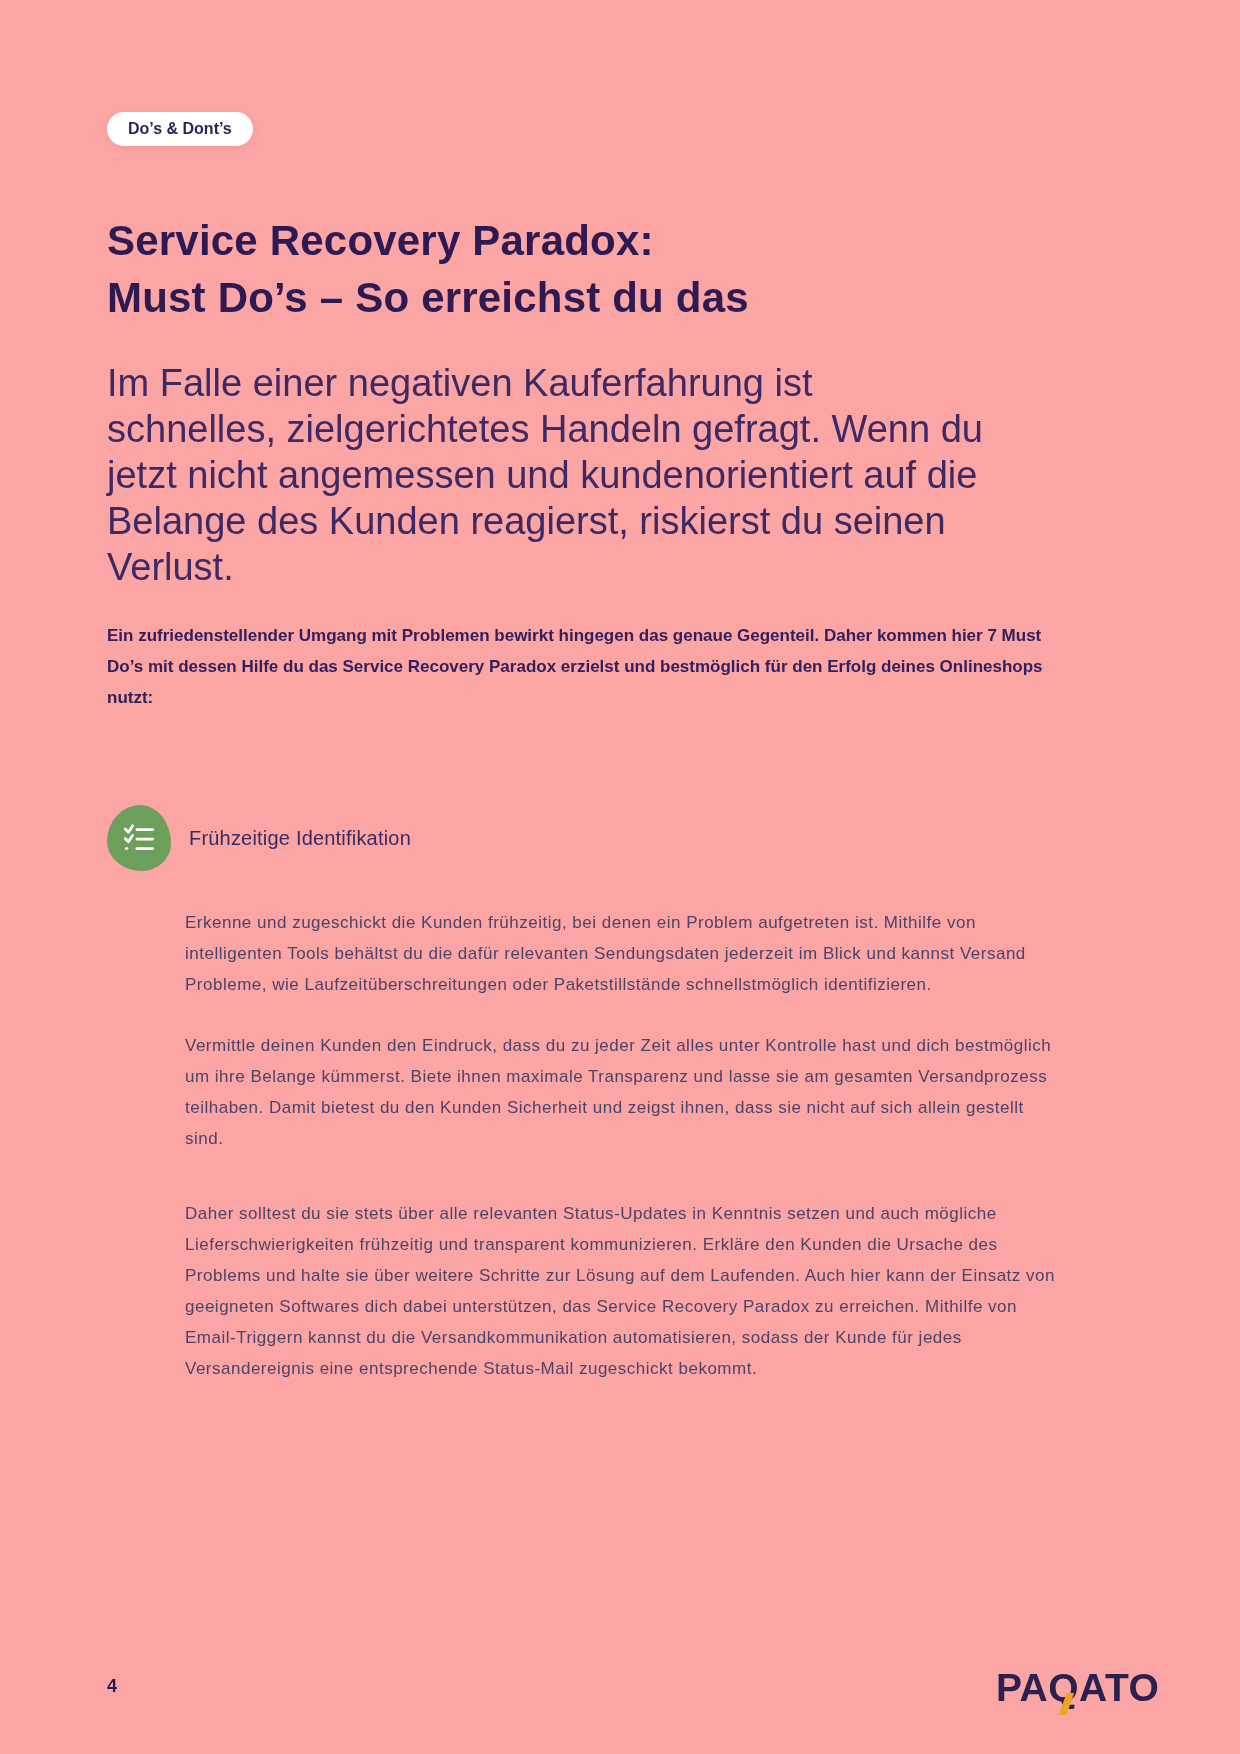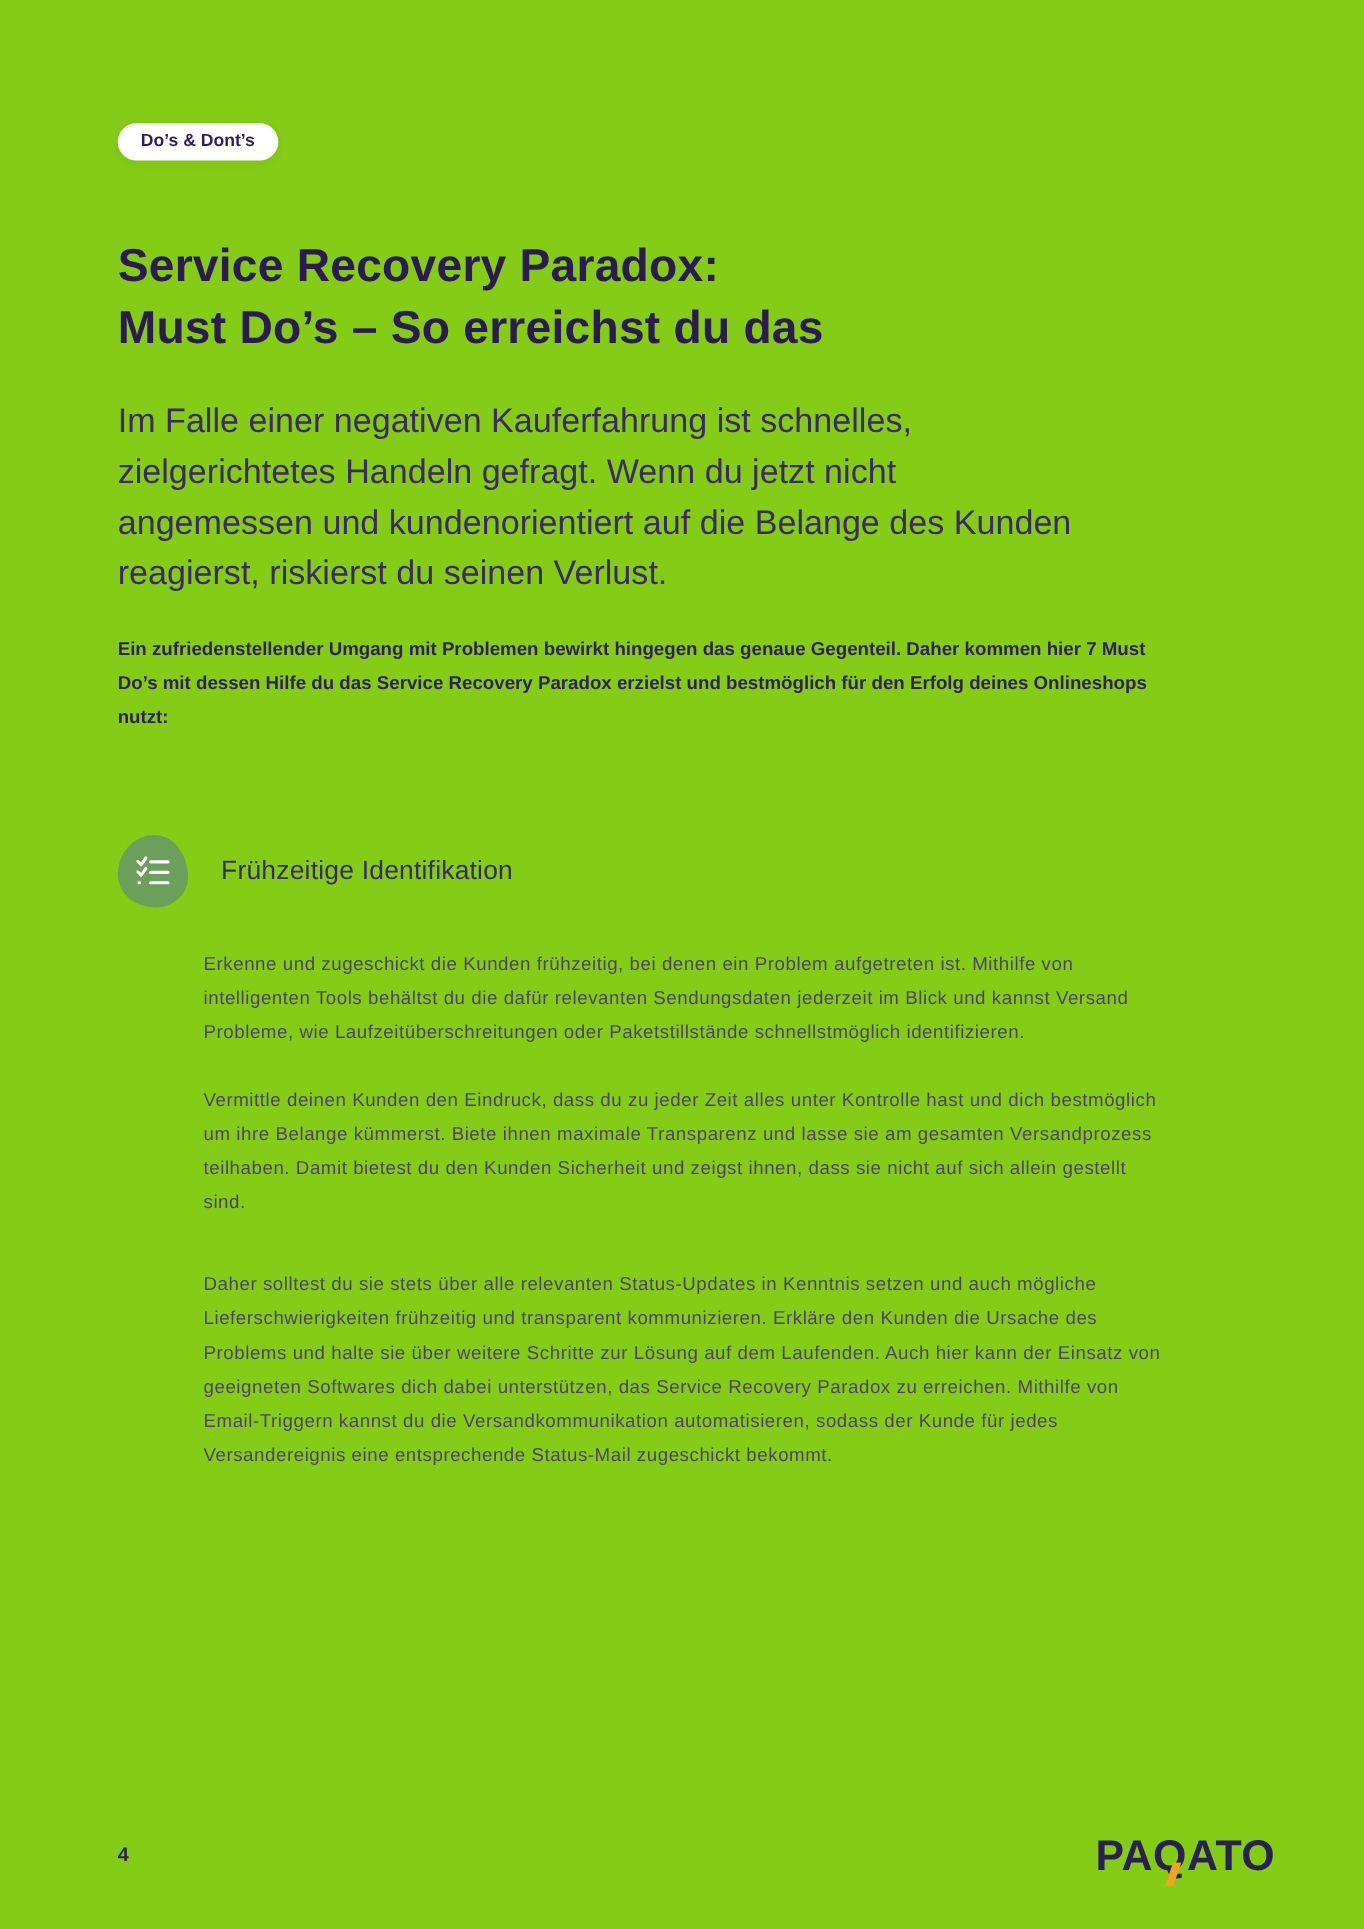--- a/index.html
+++ b/index.html
@@ -1,19 +1,19 @@
 <!DOCTYPE html>
 <html><head>
 <meta charset="utf-8">
 <style>
   html,body { margin:0; padding:0; }
   .page {
     position:relative;
     width:1240px; height:1754px;
-    background:#84cc16;
+    background:#fca5a5;
     font-family:"Liberation Sans", sans-serif;
     overflow:hidden;
   }
   .content { padding:112px 0 0 107px; }
 
   .badge {
     display:inline-block;
     background:#ffffff;
     color:#311d5b;
     font-weight:700;
@@ -30,21 +30,21 @@
     line-height:57px;
     font-weight:700;
     color:#2d1a52;
     letter-spacing:0.2px;
   }
   h1.page-title span { display:block; }
 
   .intro {
     margin:34px 0 0 0;
     width:880px;
-    font-size:31px;
+    font-size:38px;
     line-height:46px;
     font-weight:400;
     color:#3d2964;
   }
 
   .lead {
     margin:30px 0 0 0;
     width:940px;
     font-size:17px;
     line-height:31px;
@@ -71,22 +71,22 @@
   .blob-green {
     background:#6b9f5b;
     border-radius:52% 48% 46% 54% / 55% 58% 42% 45%;
   }
   .blob-purple {
     background:#3a2066;
     border-radius:50% 50% 44% 56% / 52% 55% 60% 44%;
   }
 
   h2.sec-title {
-    margin:12px;
-    font-size:24px;
+    margin:0;
+    font-size:20px;
     line-height:36px;
     font-weight:400;
     color:#392a62;
     letter-spacing:0.2px;
   }
 
   .sec-body {
     margin:30px 0 0 78px;
     width:870px;
     font-size:17px;

